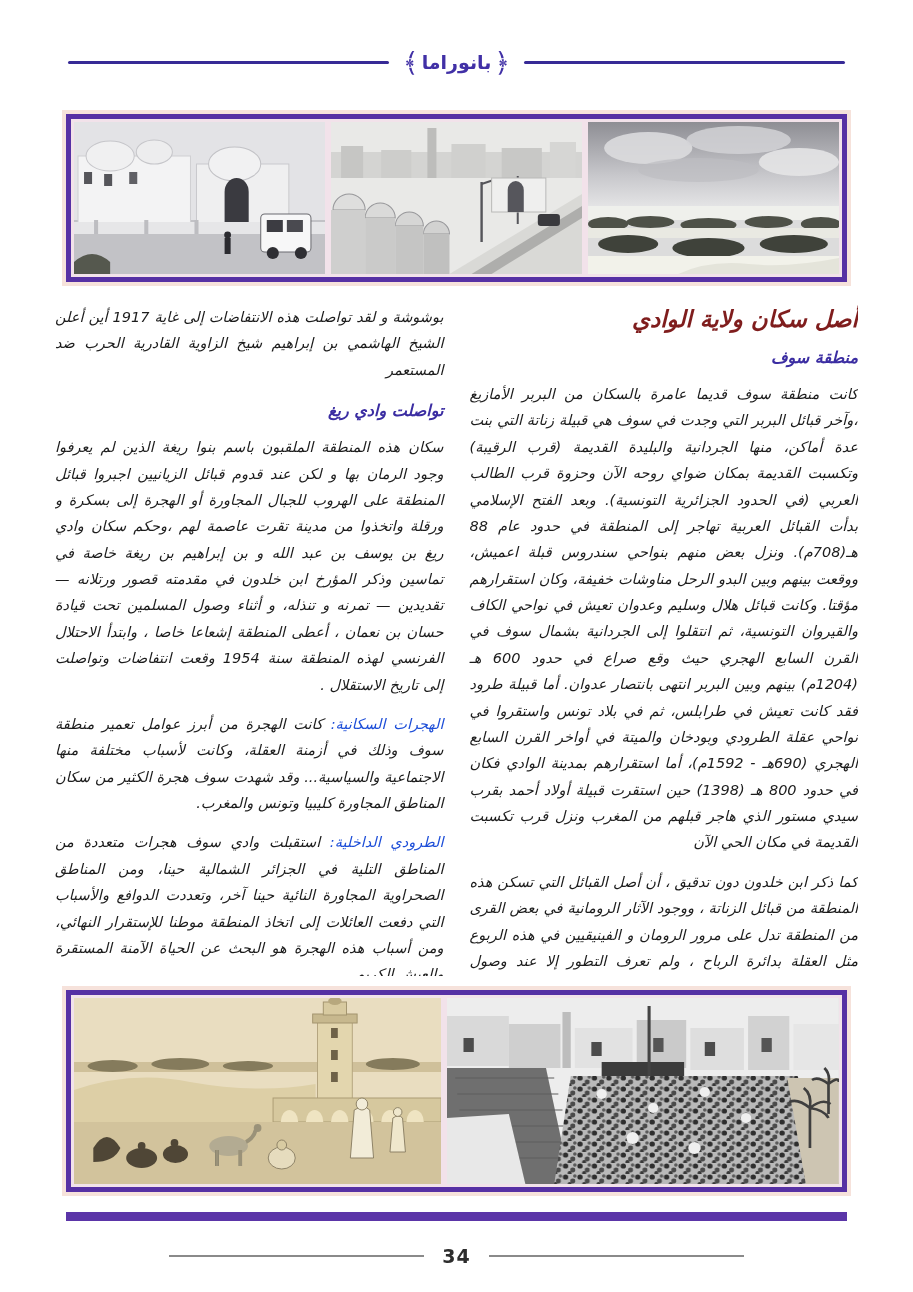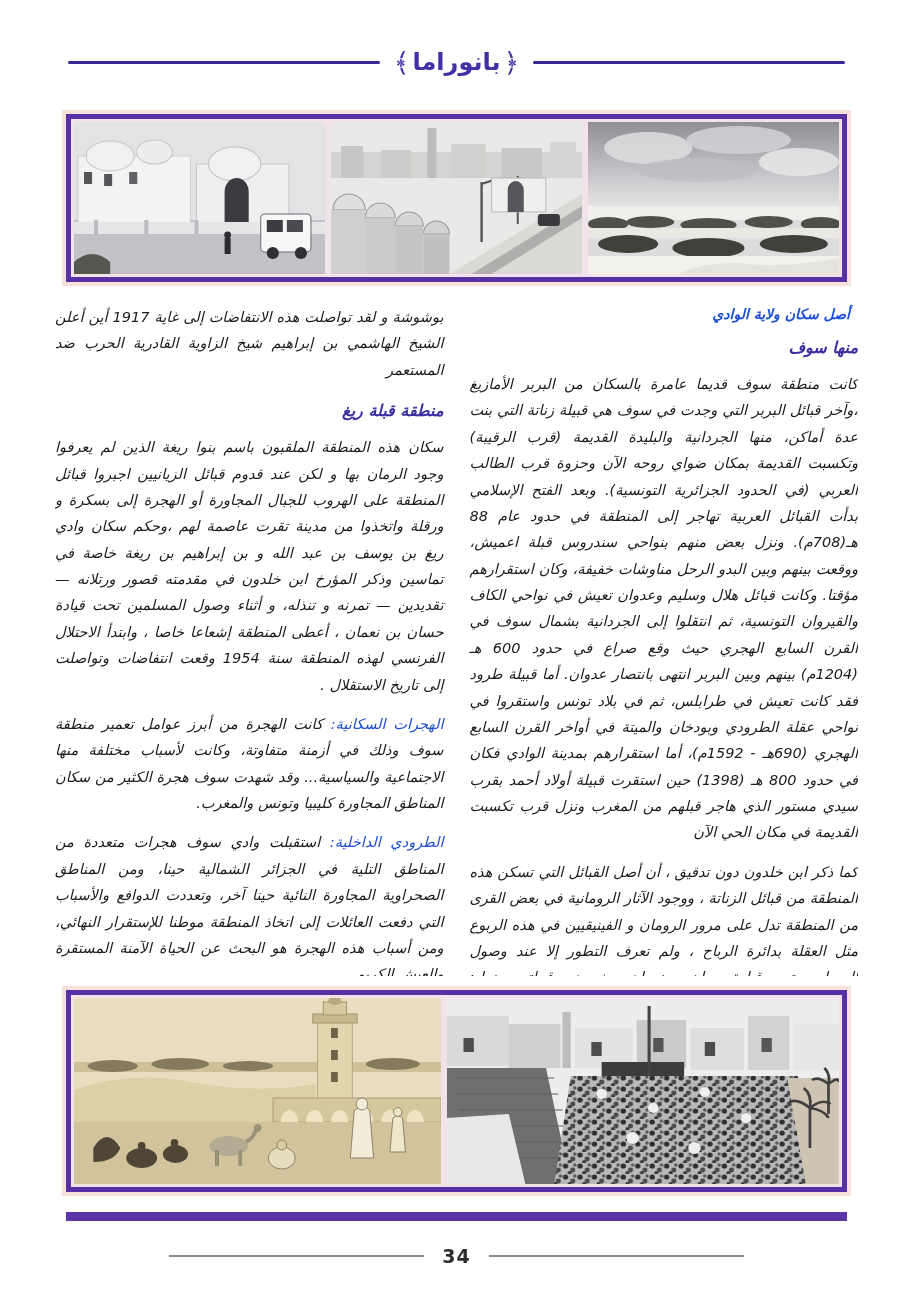--- a/index.html
+++ b/index.html
@@ -5,36 +5,36 @@
   html,body{margin:0;padding:0;}
   body{
     width:913px;height:1292px;overflow:hidden;position:relative;
     background:#ffffff;
     font-family:"DejaVu Sans",sans-serif;
   }
   
   .masthead{display:flex;align-items:center;gap:14px;margin:42px 68px 0 68px;height:40px;}
   .masthead .rule{flex:1;height:3px;background:#372a96;border-radius:2px;}
   .title-group{display:flex;align-items:center;gap:3px;color:#4130a6;direction:rtl;}
-  .masthead .title{font-size:24px;font-weight:bold;letter-spacing:1px;line-height:1;}
+  .masthead .title{font-size:19px;font-weight:bold;letter-spacing:1px;line-height:1;}
   .masthead .ornament{font-size:27px;line-height:1;}
   
   .strip{margin:28px 62px 0 62px;background:#f6e2db;padding:4px;}
   .strip-frame{border:5px solid #5630a4;background:#f2e2ea;padding:3px;display:flex;gap:6px;}
   .photo{flex:1;overflow:hidden;background:#dcdcdc;}
   .photo svg{display:block;width:100%;height:100%;}
   .strip.top .photo{height:152px;}
   .strip.bottom{margin-top:10px;}
   .strip.bottom .photo{height:186px;}
   .strip.bottom .photo.wide-left{flex:0 0 48%;}
   
   .content{display:flex;gap:26px;margin:18px 55px 0 55px;height:672px;overflow:hidden;}
   .col{flex:1;min-width:0;font-style:italic;}
   .content p{font-size:14.5px;line-height:1.82;text-align:justify;color:#1c1c1c;margin:0 0 13px 0;}
-  .main-head{color:#1d4ed8;font-size:14px;font-weight:bold;margin:2px 8px 16px 0;}
+  .main-head{color:#7f1d1d;font-size:23px;font-weight:bold;margin:2px 0 16px 0;}
   .sub-head{color:#3b2da2;font-size:16px;font-weight:bold;margin:6px 0 14px 0;}
   .sub-head.spaced{margin-top:18px;}
   .lead{color:#1d4ed8;}
   
   .footer-bar{height:9px;background:#5b35a8;margin:16px 66px 0 66px;}
   .page-row{display:flex;align-items:center;justify-content:center;gap:18px;margin-top:24px;}
   .page-line{width:255px;height:2px;background:#8a8a8a;}
   .page-num{font-size:19px;font-weight:bold;color:#2d2d2d;letter-spacing:1px;}
 </style>
 </head>
@@ -143,30 +143,30 @@
       </svg>
     </figure>
 
   </div>
 </section>
 
 <main class="content" dir="rtl">
 
   <article class="col">
     <h2 class="main-head">أصل سكان ولاية الوادي</h2>
-    <h3 class="sub-head">منها سوف</h3>
+    <h3 class="sub-head">منطقة سوف</h3>
     <p>كانت منطقة سوف قديما عامرة بالسكان من البربر الأمازيغ ،وآخر قبائل البربر التي وجدت في سوف هي قبيلة زناتة التي بنت عدة أماكن، منها الجردانية والبليدة القديمة (قرب الرقيبة) وتكسبت القديمة بمكان ضواي روحه الآن وحزوة قرب الطالب العربي (في الحدود الجزائرية التونسية). وبعد الفتح الإسلامي بدأت القبائل العربية تهاجر إلى المنطقة في حدود عام 88 هـ(708م). ونزل بعض منهم بنواحي سندروس قبلة اعميش، ووقعت بينهم وبين البدو الرحل مناوشات خفيفة، وكان استقرارهم مؤقتا. وكانت قبائل هلال وسليم وعدوان تعيش في نواحي الكاف والقيروان التونسية، ثم انتقلوا إلى الجردانية بشمال سوف في القرن السابع الهجري حيث وقع صراع في حدود 600 هـ (1204م) بينهم وبين البربر انتهى بانتصار عدوان. أما قبيلة طرود فقد كانت تعيش في طرابلس، ثم في بلاد تونس واستقروا في نواحي عقلة الطرودي وبودخان والميتة في أواخر القرن السابع الهجري (690هـ - 1592م)، أما استقرارهم بمدينة الوادي فكان في حدود 800 هـ (1398) حين استقرت قبيلة أولاد أحمد بقرب سيدي مستور الذي هاجر قبلهم من المغرب ونزل قرب تكسبت القديمة في مكان الحي الآن</p>
     <p>كما ذكر ابن خلدون دون تدقيق ، أن أصل القبائل التي تسكن هذه المنطقة من قبائل الزناتة ، ووجود الآثار الرومانية في بعض القرى من المنطقة تدل على مرور الرومان و الفينيقيين في هذه الربوع مثل العقلة بدائرة الرباح ، ولم تعرف التطور إلا عند وصول المسلمين تحت قيادة حسان بن نعمان حيث برزت قبيلتين وهما : الطرود و العدوانيين الذين سيطروا على الجهة إلى غاية قدوم الفرنسيين سنة 1872، ومن ثمه بدأت الحركات التحررية ضد المستعمر بحيث ظهر الشيخ المقراني وعبد العزيز بن حداد ثم تبعت مقاومة</p>
   </article>
 
   <article class="col">
     <p>بوشوشة و لقد تواصلت هذه الانتفاضات إلى غاية 1917 أين أعلن الشيخ الهاشمي بن إبراهيم شيخ الزاوية القادرية الحرب ضد المستعمر</p>
-    <h3 class="sub-head spaced">منطقة قبلة ريغ</h3>
+    <h3 class="sub-head spaced">تواصلت وادي ريغ</h3>
     <p>سكان هذه المنطقة الملقبون باسم بنوا ريغة الذين لم يعرفوا وجود الرمان بها و لكن عند قدوم قبائل الزيانيين اجبروا قبائل المنطقة على الهروب للجبال المجاورة أو الهجرة إلى بسكرة و ورقلة واتخذوا من مدينة تقرت عاصمة لهم ،وحكم سكان وادي ريغ بن يوسف بن عبد الله و بن إبراهيم بن ريغة خاصة في تماسين وذكر المؤرخ ابن خلدون في مقدمته قصور ورتلانه —تقديدين — تمرنه و تنذله، و أثناء وصول المسلمين تحت قيادة حسان بن نعمان ، أعطى المنطقة إشعاعا خاصا ، وابتدأ الاحتلال الفرنسي لهذه المنطقة سنة 1954 وقعت انتفاضات وتواصلت إلى تاريخ الاستقلال .</p>
-    <p><span class="lead">الهجرات السكانية:</span><span> كانت الهجرة من أبرز عوامل تعمير منطقة سوف وذلك في أزمنة متفاوتة، وكانت لأسباب مختلفة منها الاجتماعية والسياسية... وقد شهدت سوف هجرة الكثير من سكان المناطق المجاورة كليبيا وتونس والمغرب.</span></p>
+    <p><span class="lead">الهجرات السكانية:</span><span> كانت الهجرة من أبرز عوامل تعمير منطقة سوف وذلك في أزمنة العقلة، وكانت لأسباب مختلفة منها الاجتماعية والسياسية... وقد شهدت سوف هجرة الكثير من سكان المناطق المجاورة كليبيا وتونس والمغرب.</span></p>
     <p><span class="lead">الطرودي الداخلية:</span><span> استقبلت وادي سوف هجرات متعددة من المناطق التلية في الجزائر الشمالية حينا، ومن المناطق الصحراوية المجاورة النائية حينا آخر، وتعددت الدوافع والأسباب التي دفعت العائلات إلى اتخاذ المنطقة موطنا للإستقرار النهائي، ومن أسباب هذه الهجرة هو البحث عن الحياة الآمنة المستقرة والعيش الكريم.</span></p>
 
   </article>
 
 </main>
 
 <section class="strip bottom">
   <div class="strip-frame">
 
     <figure class="photo wide-left" style="margin:0">

